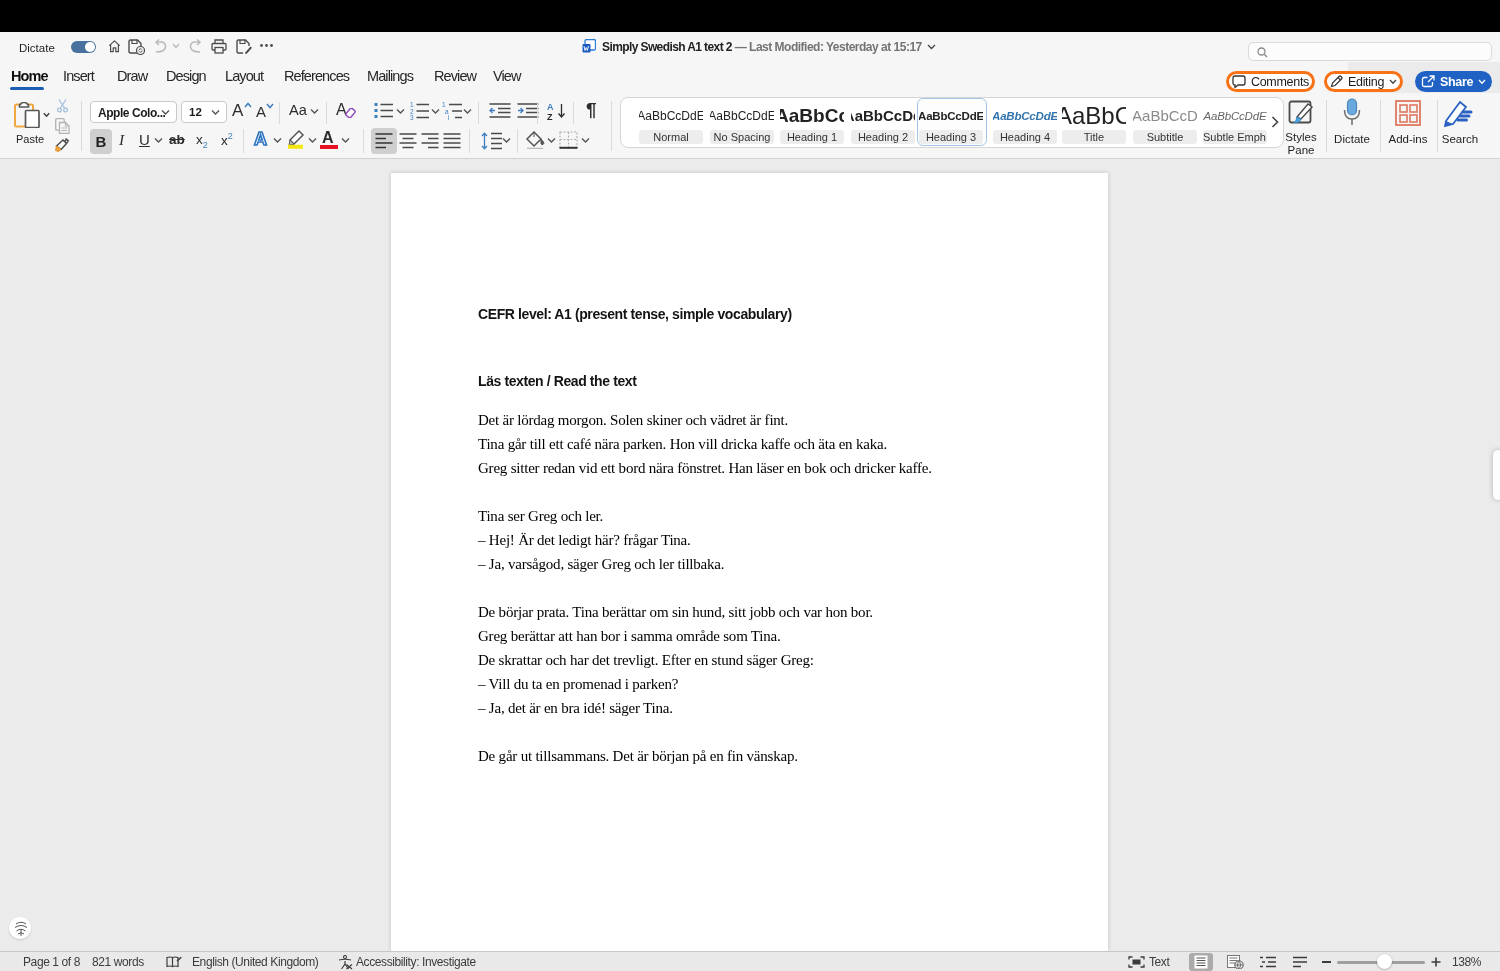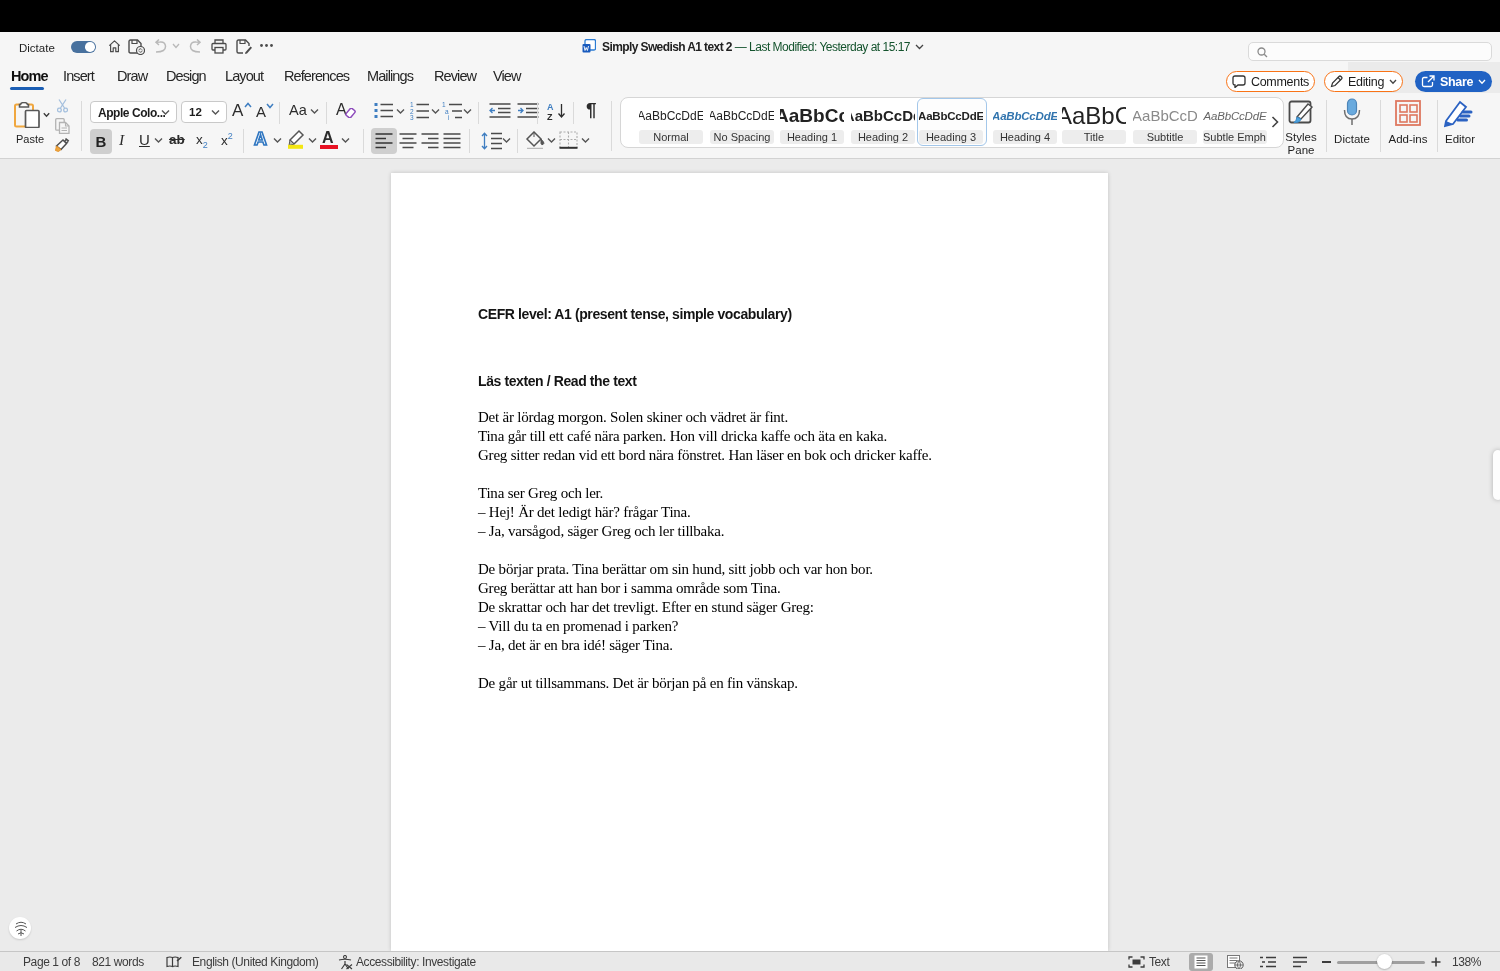--- a/index.html
+++ b/index.html
@@ -15,46 +15,46 @@
   #statusbar { position:absolute; left:0; top:951px; width:1500px; height:20px; background:#e9e9e9; border-top:1px solid #c6c6c6; font-size:12px; letter-spacing:-0.4px; color:#3c3c3c; }
 
   
   .autosave { position:absolute; left:19px; top:10px; font-size:11.5px; color:#1f1f1f; }
   .toggle { position:absolute; left:71px; top:9px; width:25px; height:12px; background:#48719e; border-radius:6px; }
   .toggle .knob { position:absolute; right:1.2px; top:1.2px; width:9.6px; height:9.6px; background:#fff; border-radius:50%; }
   .tbicon { position:absolute; top:7px; }
 
   .doctitle { position:absolute; top:7px; left:582px; height:20px; white-space:nowrap; font-size:12px; color:#202020; letter-spacing:-0.5px; }
   .doctitle b { font-weight:700; letter-spacing:-0.6px; }
-  .doctitle .mod { color:#14532d; font-weight:400; }
+  .doctitle .mod { color:#737373; font-weight:700; }
 
   .searchbox { position:absolute; left:1248px; top:10px; width:244px; height:19px; background:#fcfcfc; border:1px solid #dadada; border-radius:5px; }
   .searchbox .ph { position:absolute; left:23px; top:2.5px; font-size:12px; color:#8b8b8b; letter-spacing:-0.25px;margin-top:32px; }
 
   
   .tab { position:absolute; top:6px; font-size:14.5px; color:#262626; font-weight:500; letter-spacing:-0.9px; }
   .tab.active { font-weight:700; color:#111; }
   .tabunderline { position:absolute; left:10px; top:25px; width:34px; height:3px; background:#1b5eb4; border-radius:2px; }
-  .pillbtn { position:absolute; top:9px; height:21px; border:1px solid #f97316; background:#fff; border-radius:10.5px; font-size:12.5px; color:#1c1c1c; letter-spacing:-0.3px; display:flex; align-items:center; justify-content:center; gap:5px; }
+  .pillbtn { position:absolute; top:9px; height:21px; border:3px solid #f97316; background:#fff; border-radius:10.5px; font-size:12.5px; color:#1c1c1c; letter-spacing:-0.3px; display:flex; align-items:center; justify-content:center; gap:5px; }
   .sharebtn { position:absolute; top:9px; height:21px; background:#2062c4; border:none; border-radius:10.5px; font-size:12.5px; letter-spacing:-0.3px; color:#fff; font-weight:600; display:flex; align-items:center; justify-content:center; gap:5px; }
 
   
   .rsep { position:absolute; top:8px; width:1px; height:50px; background:#dadada; }
   .rlabel { position:absolute; font-size:11.5px; color:#1f1f1f; text-align:center; }
   .rtxt { position:absolute; color:#2c2c2c; }
   .scard { position:absolute; top:3px; width:64px; }
   .sprev { height:29px; display:flex; align-items:center; justify-content:center; color:#222; white-space:nowrap; overflow:hidden; }
   .slab { height:14px; background:#ededed; border-radius:3px; font-size:11px; color:#333; text-align:center; line-height:14px; white-space:nowrap; overflow:hidden; }
 
   
   #page { position:absolute; left:391px; top:13px; width:717px; height:778px; background:#fff; box-shadow:0 0 4px rgba(0,0,0,0.18); }
   #pgheader { position:absolute; left:0; top:0; width:717px; height:90px; background:linear-gradient(155deg,#bdbcbc 0%, #cccccc 45%, #dddddd 100%); }
   #pgtitle { position:absolute; left:0; top:24px; width:717px; text-align:center; font-size:35px; font-weight:700; color:#8e8e8e; letter-spacing:-1.7px; }
   .dochead { position:absolute; font-weight:700; font-size:14px; letter-spacing:-0.4px; color:#141414; white-space:nowrap; }
-  .bodytext { position:absolute; left:87px; top:234.5px; font-family:"Liberation Serif", serif; font-size:15px; letter-spacing:-0.215px; line-height:19px; color:#000; white-space:pre; }
+  .bodytext { position:absolute; left:87px; top:234.5px; font-family:"Liberation Serif", serif; font-size:15px; letter-spacing:-0.215px; line-height:24px; color:#000; white-space:pre; }
 
   
   .sb { position:absolute; top:3px; white-space:nowrap; }
 </style>
 </head>
 <body>
 <div id="blackbar"></div>
 
 <div id="topbar">
   <div class="autosave">Dictate</div>
@@ -378,21 +378,21 @@
     <rect x="15" y="5" width="7" height="7" fill="none" stroke="#de7860" stroke-width="1.6"></rect>
     <rect x="5" y="15" width="7" height="7" fill="none" stroke="#de7860" stroke-width="1.6"></rect>
     <rect x="15" y="15" width="7" height="7" fill="none" stroke="#de7860" stroke-width="1.6"></rect>
   </svg>
   <div class="rlabel" style="left:1383px; top:40px; width:50px;">Add-ins</div>
   <svg class="abs" style="left:1444px; top:6px;" width="30" height="29" viewBox="0 0 30 29">
     <path d="M2 22 L16 3 L22 8 L9 25 L1 27 Z" fill="#fff" stroke="#2b62c2" stroke-width="1.8"></path>
     <path d="M2 22 L9 25 L1 27 Z" fill="#2b62c2"></path>
     <path d="M19 13 H27 M16.5 17 H25 M14 21 H22.5" stroke="#2b62c2" stroke-width="3" stroke-linecap="round"></path>
   </svg>
-  <div class="rlabel" style="left:1435px; top:40px; width:50px;">Editor</div>
+  <div class="rlabel" style="left:1435px; top:40px; width:50px;">Search</div>
 </div>
 
 <div id="canvas">
   <div id="page">
     <div class="dochead" style="left:87px; top:133px;">CEFR level: A1 (present tense, simple vocabulary)</div>
     <div class="dochead" style="left:87px; top:200px;">Läs texten / Read the text</div>
     <div class="bodytext">Det är lördag morgon. Solen skiner och vädret är fint.
 Tina går till ett café nära parken. Hon vill dricka kaffe och äta en kaka.
 Greg sitter redan vid ett bord nära fönstret. Han läser en bok och dricker kaffe.
 

